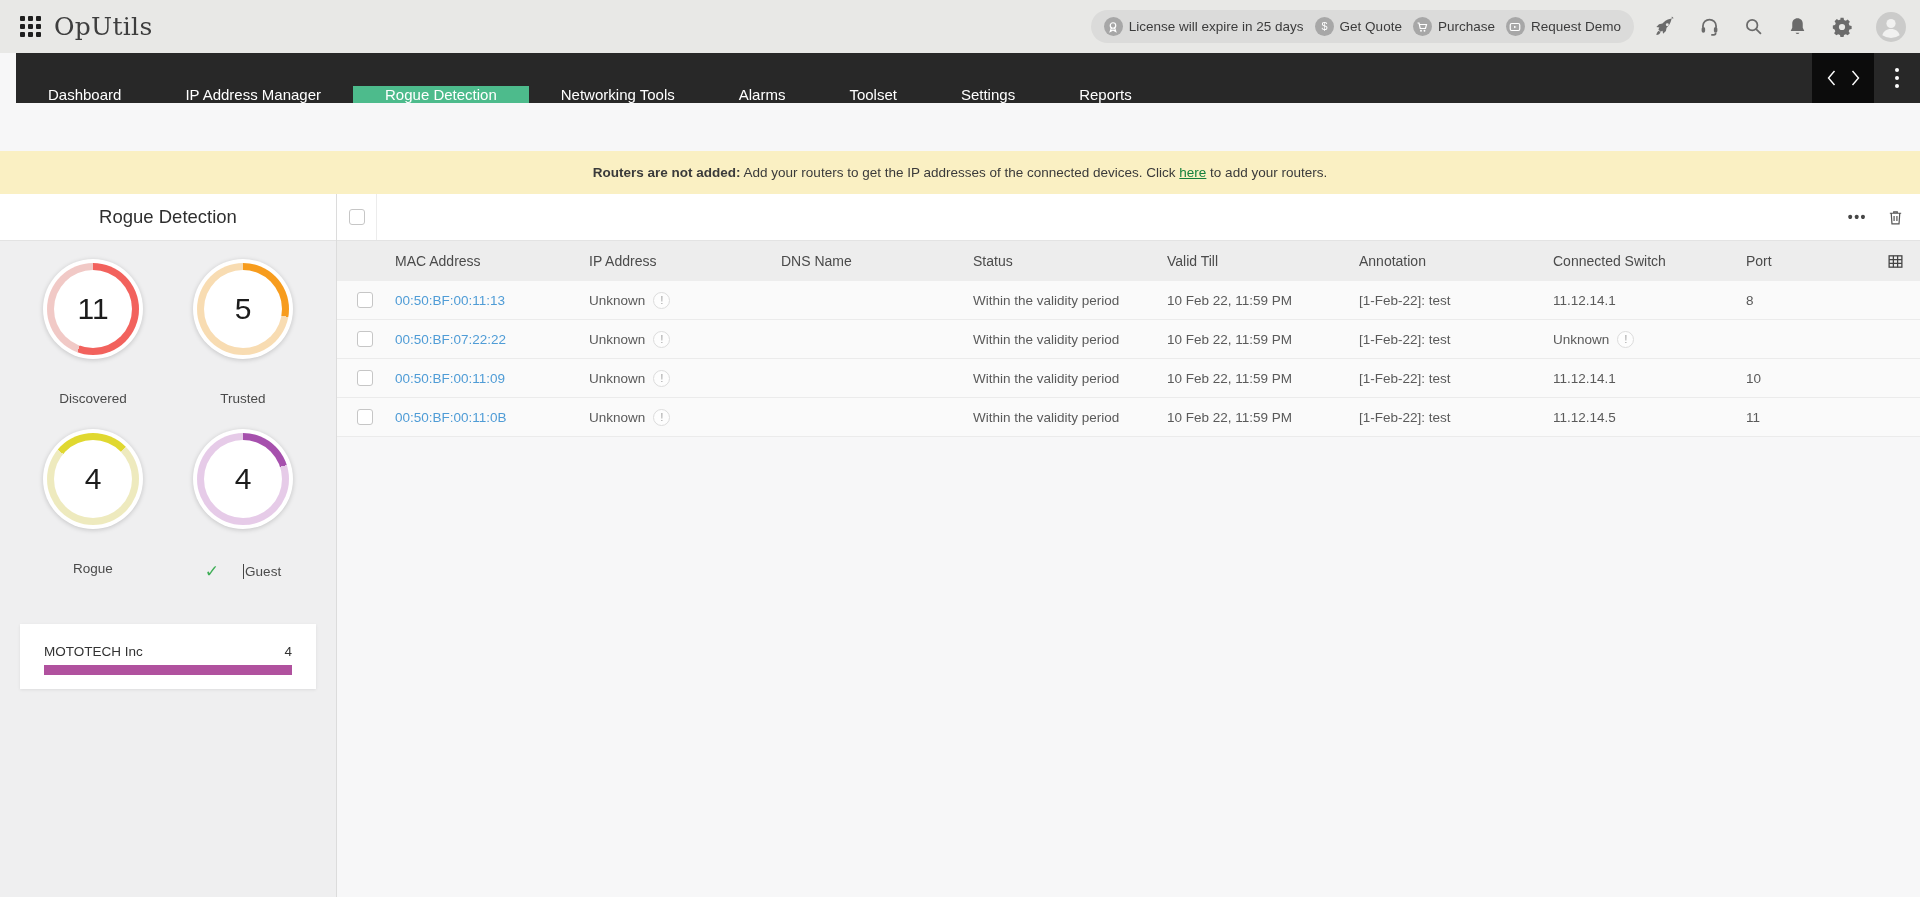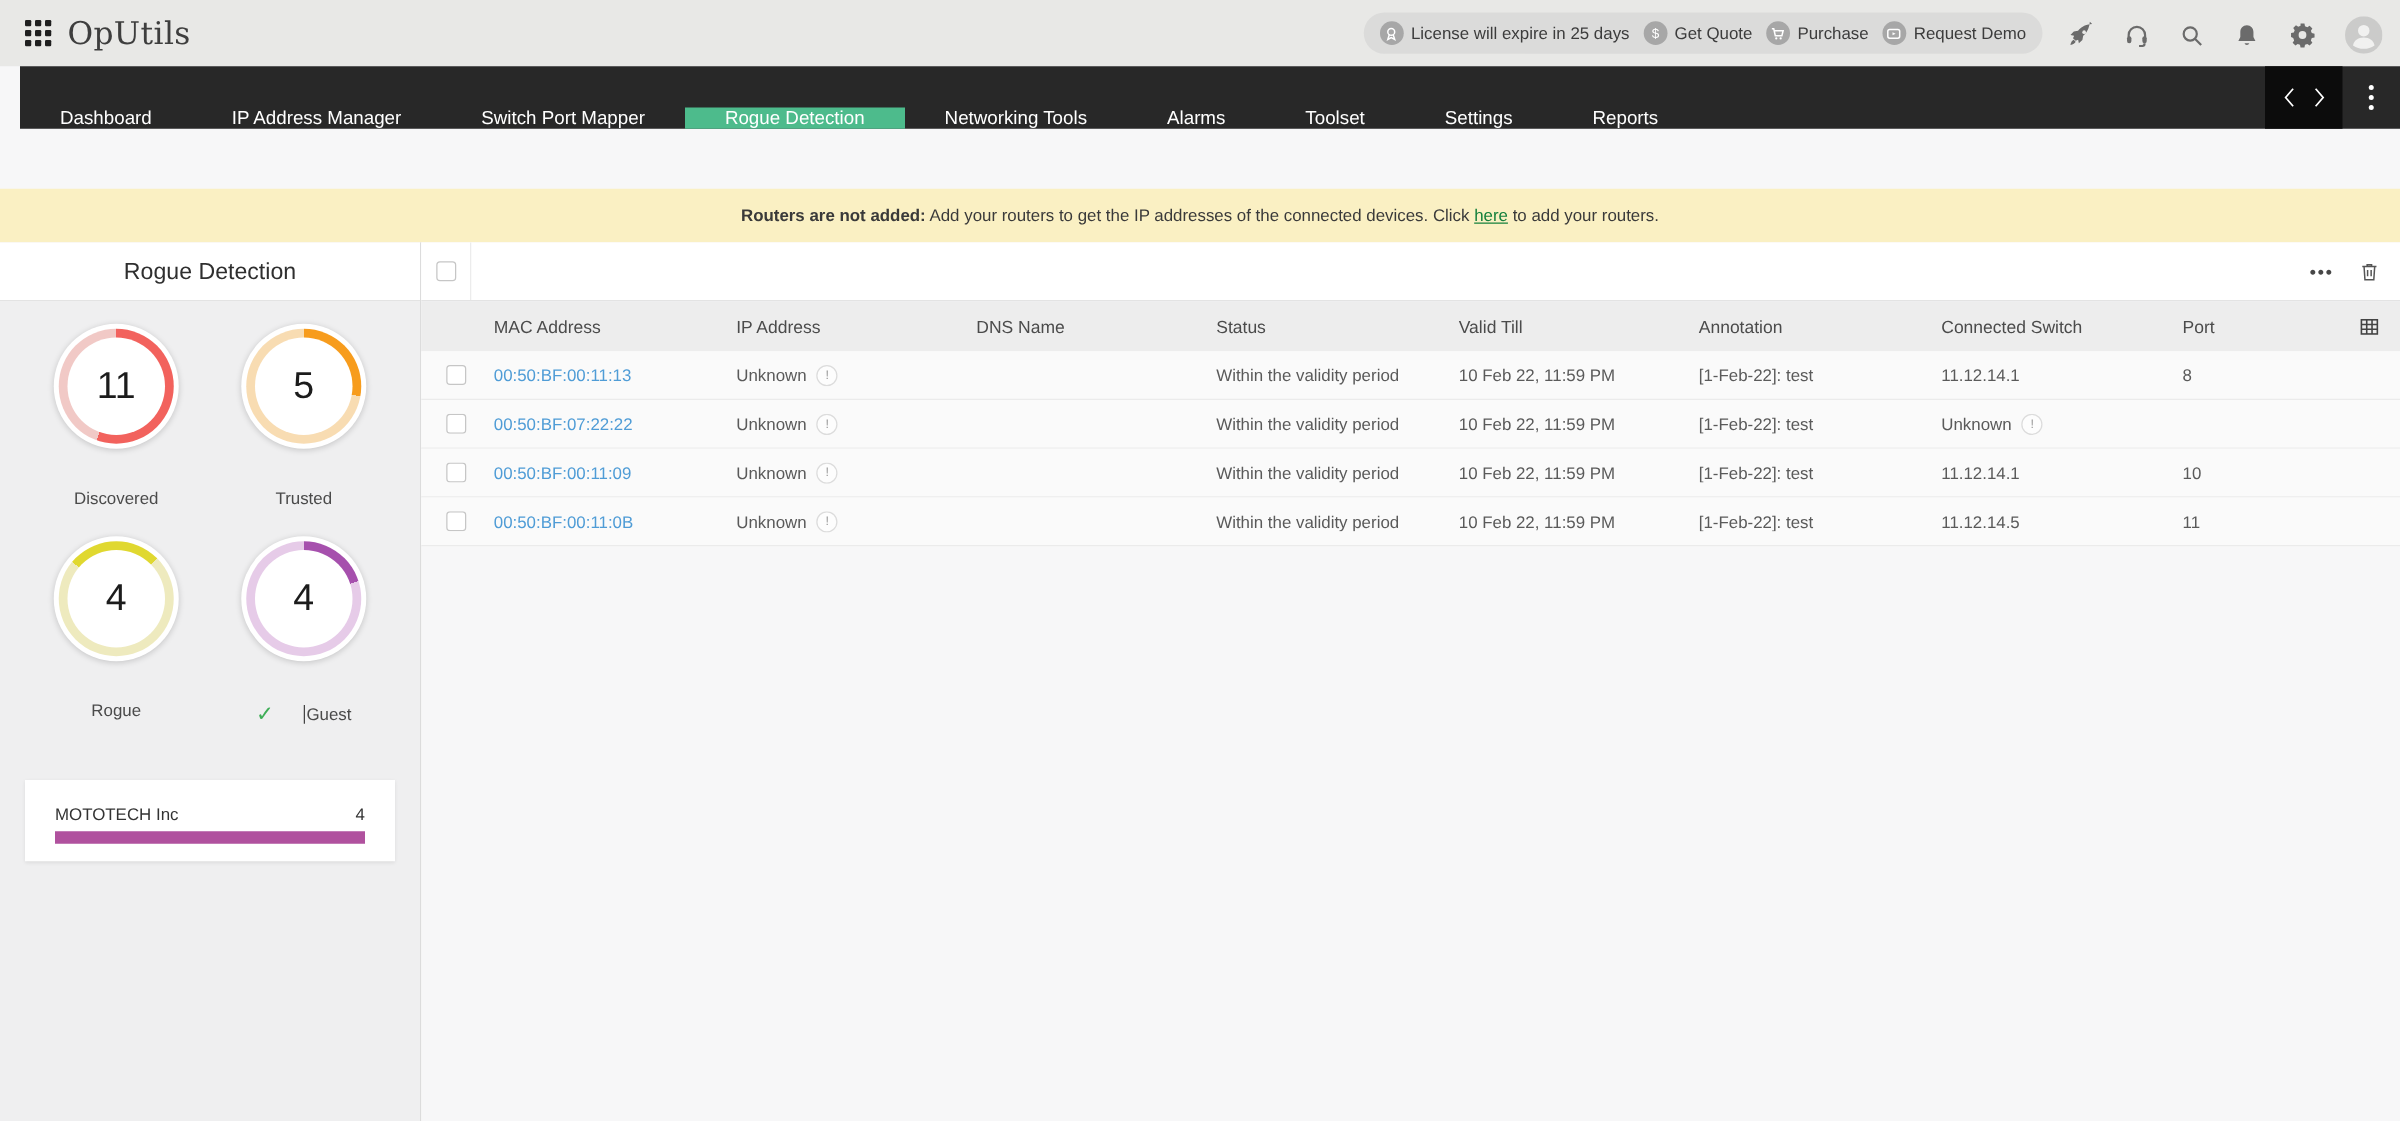--- a/index.html
+++ b/index.html
@@ -5,21 +5,21 @@
   * { box-sizing: border-box; margin:0; padding:0; }
   html,body { width:1920px; height:897px; overflow:hidden; }
   body { font-family:"Liberation Sans", sans-serif; background:#f7f7f8; }
 
   
   .topbar { height:53px; background:#e8e8e6; display:flex; align-items:center; justify-content:space-between; padding:0 14px 0 20px; }
   .brand { display:flex; align-items:center; gap:13px; }
   .grid-icon { width:21px; height:21px; display:grid; grid-template-columns:repeat(3,1fr); gap:2.5px; cursor:pointer; }
   .grid-icon i { background:#1f1f1f; border-radius:1px; }
   .logo { font-family:"DejaVu Serif", serif; font-size:25px; color:#3e3e3e; letter-spacing:.3px; }
-  .top-right { display:flex; align-items:flex-end; gap:20px; }
+  .top-right { display:flex; align-items:center; gap:20px; }
   .license-pill { background:#dbdbda; border-radius:17px; height:33px; display:flex; align-items:center; padding:0 13px; gap:11px; }
   .pill-item { display:flex; align-items:center; gap:6px; font-size:13.5px; color:#3c3c3c; cursor:pointer; white-space:nowrap; }
   .pill-ico { width:19px; height:19px; border-radius:50%; background:#a7a7a7; display:flex; align-items:center; justify-content:center; flex:none; }
   .top-icons { display:flex; gap:23px; align-items:center; }
   .top-icons .tico { cursor:pointer; display:flex; align-items:center; }
 
   
   .nav { height:50px; background:#282828; display:flex; align-items:flex-end; position:relative;margin-left:16px; }
   .tab { color:#fff; font-size:15px; display:flex; align-items:center; padding:0 32px; cursor:pointer; white-space:nowrap; }
   .tab.active { background:#4dbb8c; }
@@ -187,23 +187,20 @@
   </div>
 </div>
 
 <div class="nav">
   <div id="nav-tabs" style="display:flex;">
       <div class="tab">
         <span>Dashboard</span>
       </div>
       <div class="tab">
         <span>IP Address Manager</span>
-      </div>
-      <div class="tab">
-        <span>Switch Port Mapper</span>
       </div>
       <div class="tab active">
         <span>Rogue Detection</span>
       </div>
       <div class="tab">
         <span>Networking Tools</span>
       </div>
       <div class="tab">
         <span>Alarms</span>
       </div>

